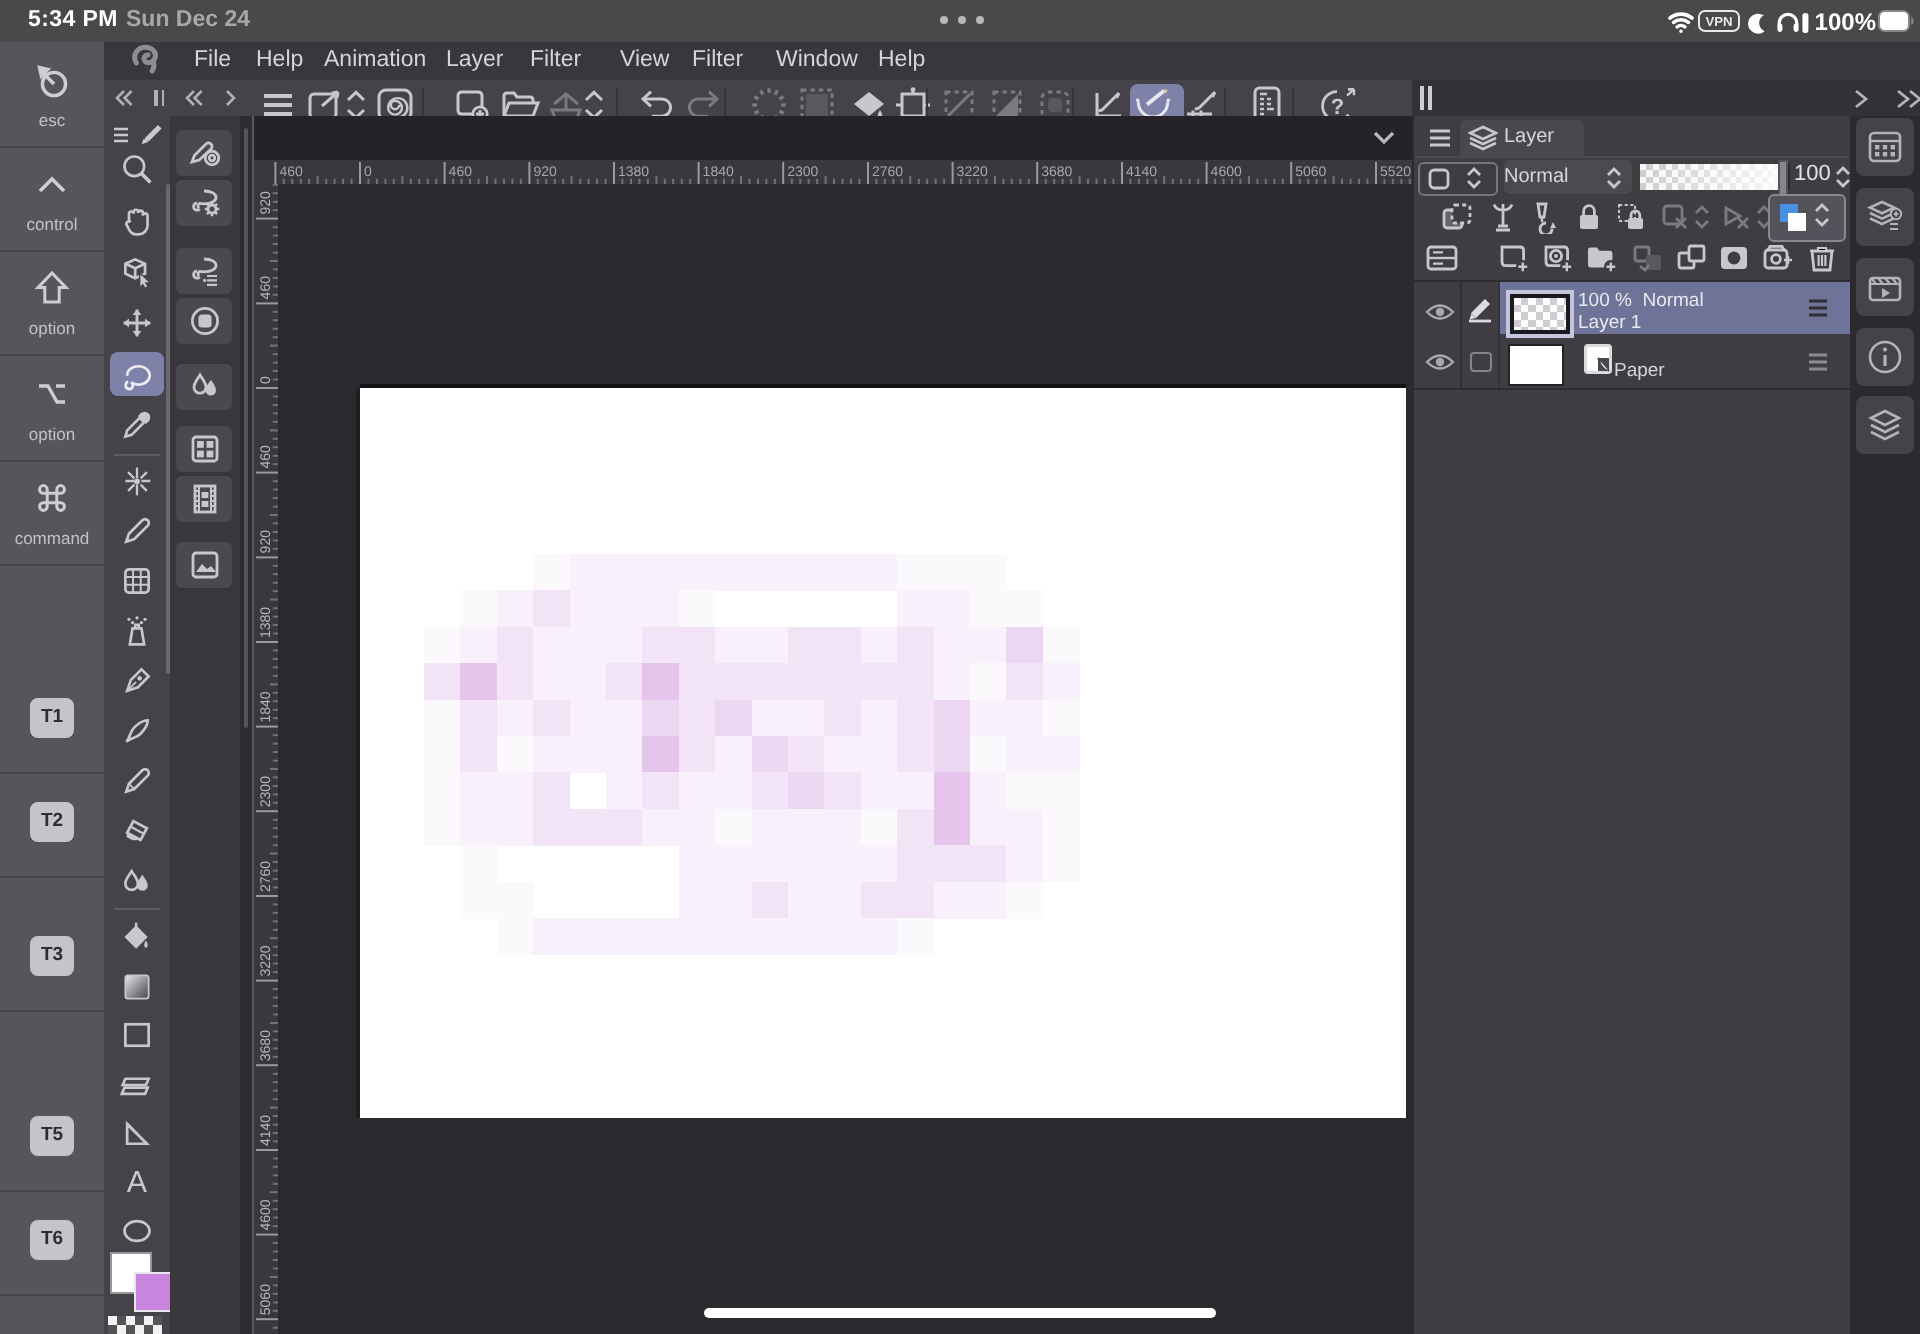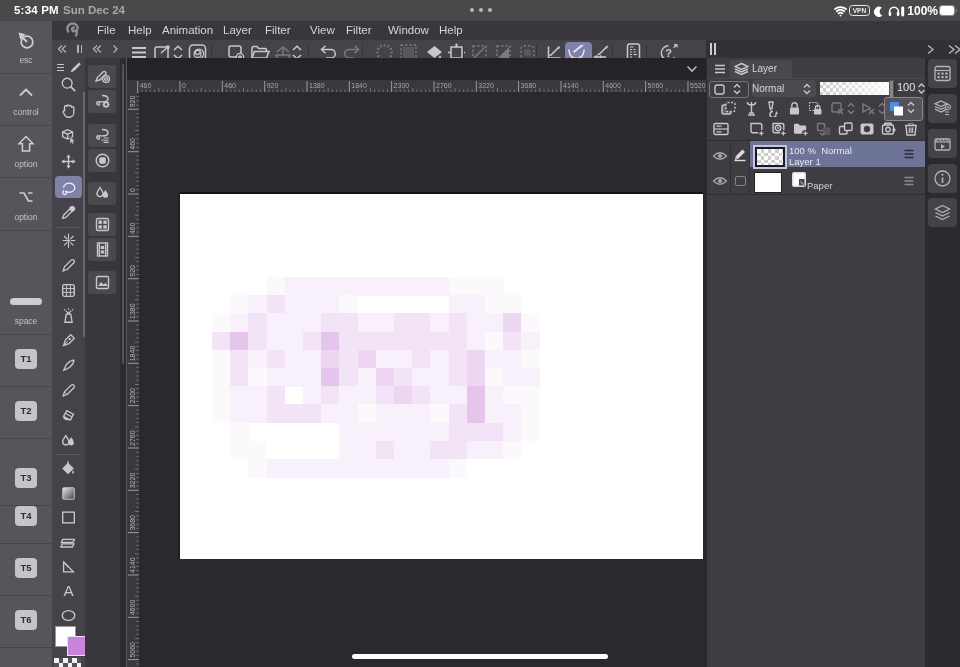--- a/index.html
+++ b/index.html
@@ -86,39 +86,36 @@
       <div class="lbl">option</div>
     </div>
     <div class="ekey" style="top:157px">
       <div class="ic" style="left:15px;top:8px">
         <svg width="22" height="22" viewBox="0 0 22 22" style="">
           <path d="M4.5 7 H9 L13.5 15 H17.5 M13 7 H17.5" fill="none" stroke="#cfcdd1" stroke-width="1.7"></path>
         </svg>
       </div>
       <div class="lbl">option</div>
     </div>
-    <div class="ekey" style="top:261px">
-      <div class="ic" style="left:8px;top:8px">
-        <svg width="36" height="22" viewBox="0 0 36 22" style="">
-          <rect x="2" y="8" width="32" height="7" rx="3.5" fill="#cfcdd1"></rect>
+    <div class="ekey" style="top:209px">
+      <div class="ic" style="left:15px;top:8px">
+        <svg width="22" height="22" viewBox="0 0 22 22" style="">
+          <path d="M8.6 8.6 H13.4 V13.4 H8.6 Z M8.6 8.6 V6.7 A1.9 1.9 0 1 0 6.7 8.6 Z M13.4 8.6 V6.7 A1.9 1.9 0 1 1 15.3 8.6 Z M13.4 13.4 V15.3 A1.9 1.9 0 1 0 15.3 13.4 Z M8.6 13.4 V15.3 A1.9 1.9 0 1 1 6.7 13.4 Z" fill="none" stroke="#cfcdd1" stroke-width="1.5"></path>
         </svg>
       </div>
-      <div class="lbl">space</div>
+      <div class="lbl">command</div>
     </div>
     <div class="ekey" style="top:313px">
       <div class="tchip">T1</div>
     </div>
     <div class="ekey" style="top:365px">
       <div class="tchip">T2</div>
     </div>
     <div class="ekey" style="top:432px">
       <div class="tchip">T3</div>
-    </div>
-    <div class="ekey" style="top:470px">
-      <div class="tchip">T4</div>
     </div>
     <div class="ekey" style="top:522px">
       <div class="tchip">T5</div>
     </div>
     <div class="ekey" style="top:574px">
       <div class="tchip">T6</div>
     </div>
   </div>
 <div class="abs" id="statusbar">
   <span class="abs time">5:34 PM</span>

